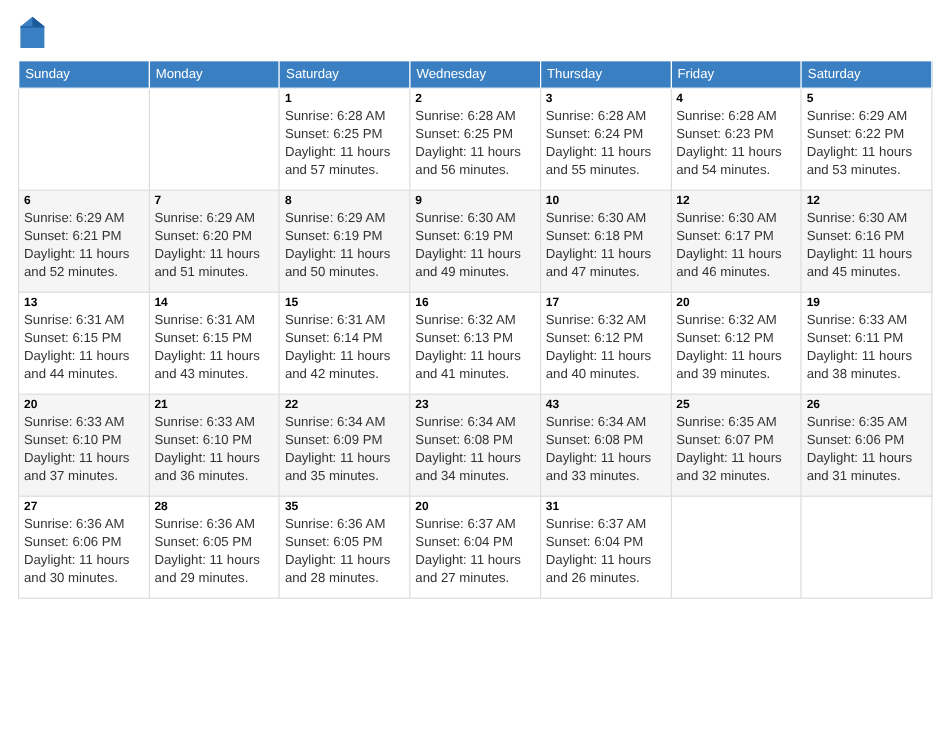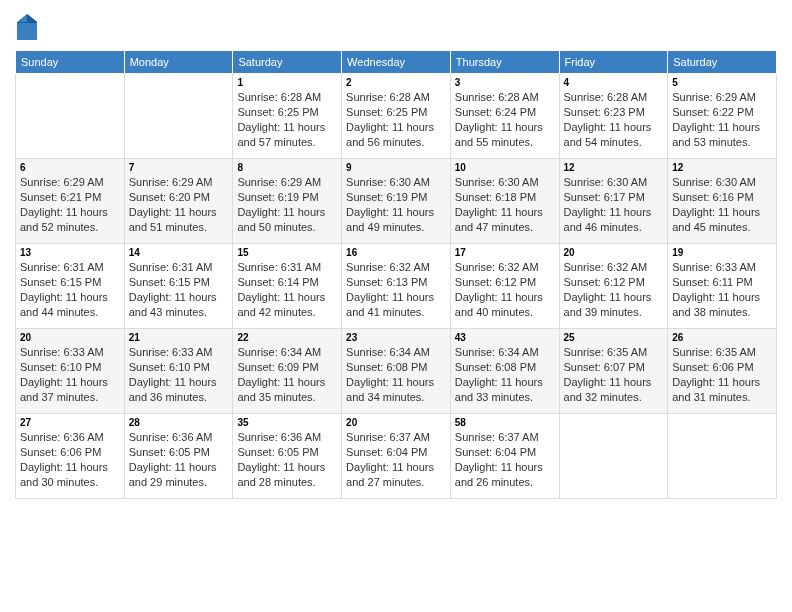--- a/index.html
+++ b/index.html
@@ -254,21 +254,21 @@
       </td>
           <td>
         <span class="day-number">35</span>
         <span class="cell-text">Sunrise: 6:36 AM<br>Sunset: 6:05 PM<br>Daylight: 11 hours and 28 minutes.</span>
       </td>
           <td>
         <span class="day-number">20</span>
         <span class="cell-text">Sunrise: 6:37 AM<br>Sunset: 6:04 PM<br>Daylight: 11 hours and 27 minutes.</span>
       </td>
           <td>
-        <span class="day-number">58</span>
+        <span class="day-number">31</span>
         <span class="cell-text">Sunrise: 6:37 AM<br>Sunset: 6:04 PM<br>Daylight: 11 hours and 26 minutes.</span>
       </td>
           <td class="empty-cell"></td>
           <td class="empty-cell"></td>
         </tr>
       </tbody>
   </table>
 </div>
 
 </body></html>

